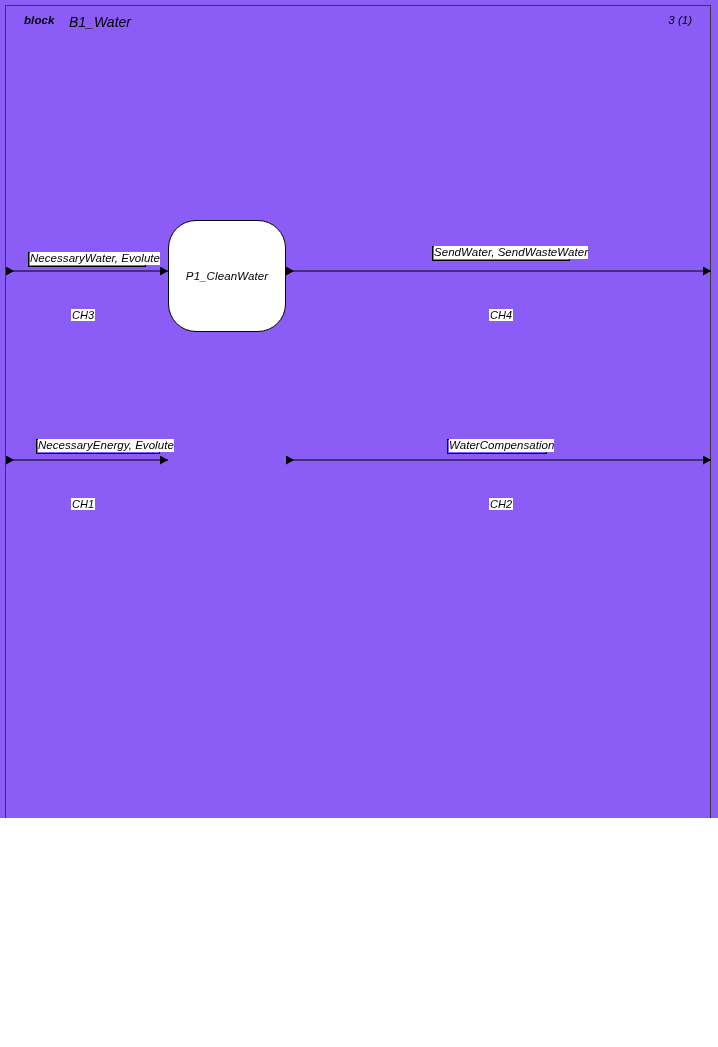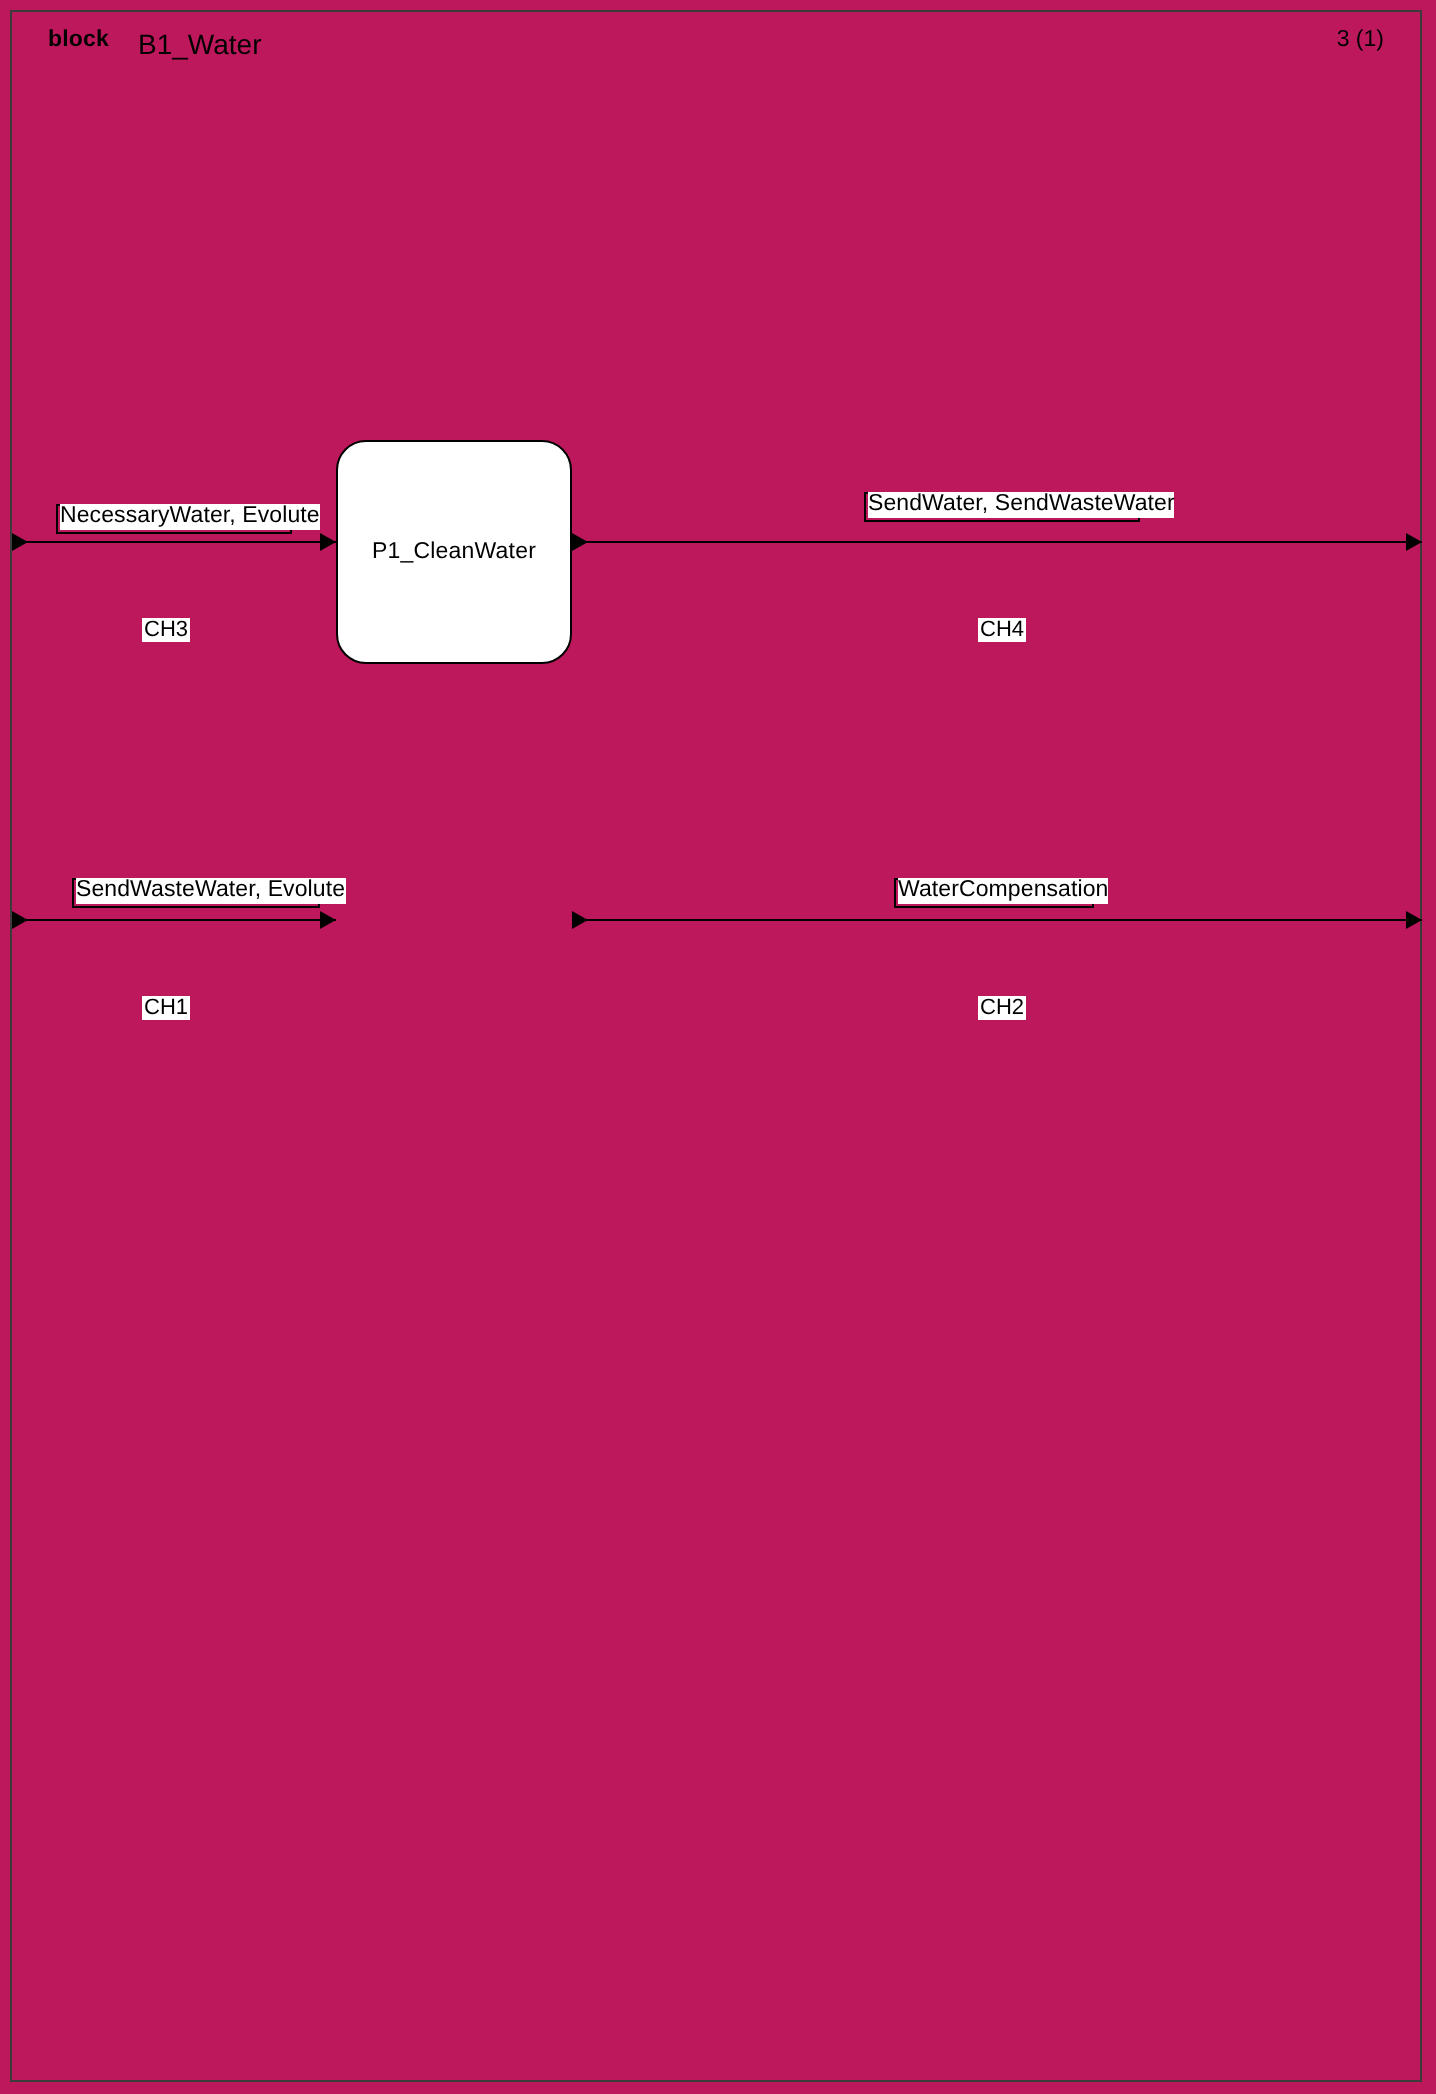--- a/index.html
+++ b/index.html
@@ -9,23 +9,24 @@
     background: #ffffff;
   }
   body {
     font-family: "Liberation Sans", sans-serif;
     color: #000000;
   }
 
   #page {
     position: relative;
     width: 718px;
-    height: 1047px;
-    background: #be185d;
+    height: 818px;
+    background: #8b5cf6;
     overflow: hidden;
+    font-style: italic;
   }
 
   
   .page-frame {
     position: absolute;
     left: 5px;
     top: 5px;
     width: 706px;
     height: 1036px;
     border: 1px solid #3b3b3b;
@@ -79,21 +80,21 @@
     position: absolute;
     left: 0;
     top: 0;
   }
 
   
   .proc-block {
     position: absolute;
     box-sizing: border-box;
     border: 1px solid #000000;
-    border-radius: 15px;
+    border-radius: 28px;
     background: #ffffff;
     display: flex;
     align-items: center;
     justify-content: center;
   }
   .proc-label {
     font-size: 11.5px;
     color: #000000;
     white-space: nowrap;
     letter-spacing: 0.1px;
@@ -182,20 +183,20 @@
 
   <div class="sig-box" style="left:28px; top:252px; width:118px;"></div>
   <div class="sig-text" style="left:30px; top:252px;">NecessaryWater, Evolute</div>
   <div class="chan-id" style="left:71px; top:265px;">CH3</div>
 
   <div class="sig-box" style="left:432px; top:246px; width:138px;"></div>
   <div class="sig-text" style="left:434px; top:246px;">SendWater, SendWasteWater</div>
   <div class="chan-id" style="left:489px; top:265px;">CH4</div>
 
   <div class="sig-box" style="left:36px; top:439px; width:124px;"></div>
-  <div class="sig-text" style="left:38px; top:439px;">SendWasteWater, Evolute</div>
+  <div class="sig-text" style="left:38px; top:439px;">NecessaryEnergy, Evolute</div>
   <div class="chan-id" style="left:71px; top:454px;">CH1</div>
 
   <div class="sig-box" style="left:447px; top:439px; width:100px;"></div>
   <div class="sig-text" style="left:449px; top:439px;">WaterCompensation</div>
   <div class="chan-id" style="left:489px; top:454px;">CH2</div>
 
 </div>
 
 </body></html>

